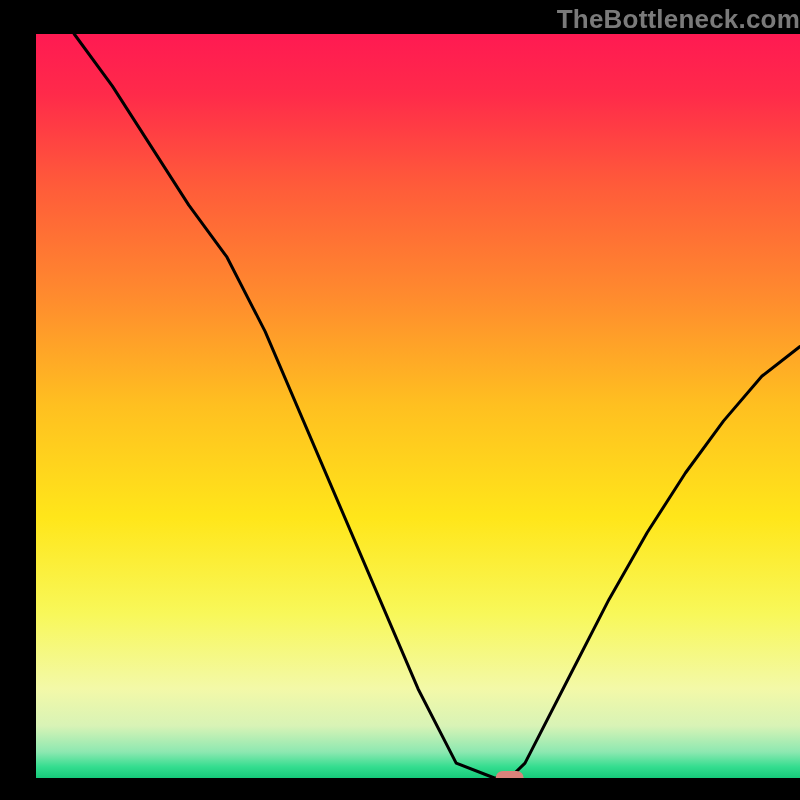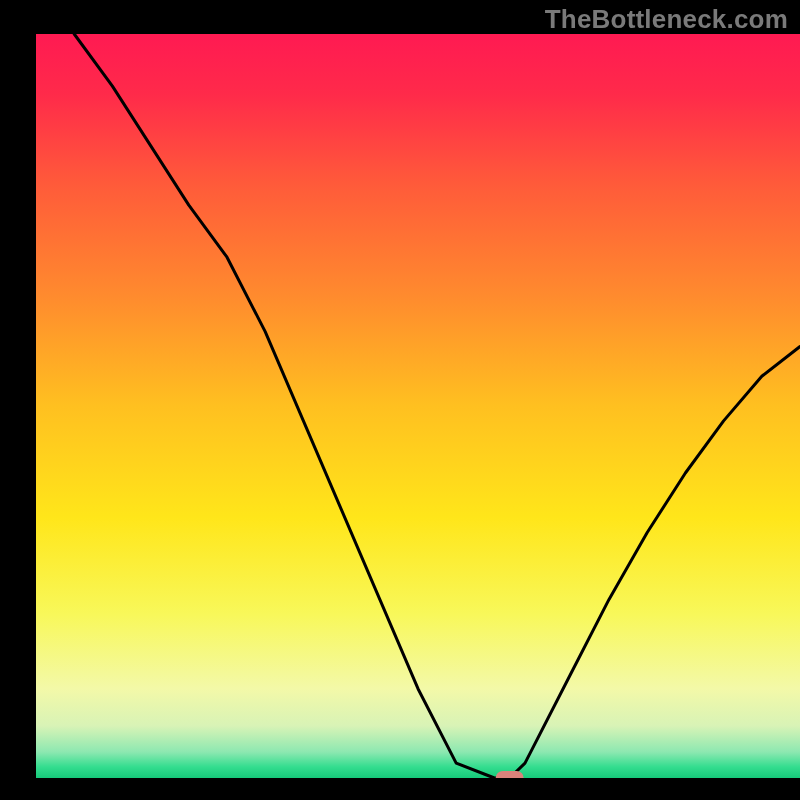--- a/index.html
+++ b/index.html
@@ -14,21 +14,21 @@
     position: relative;
     width: 800px;
     height: 800px;
   }
   svg {
     display: block;
   }
   .watermark {
     position: absolute;
     top: 4px;
-    right: 12px;
+    right: 0;
     font-family: Arial, Helvetica, sans-serif;
     font-size: 26px;
     font-weight: bold;
     color: #7a7a7a;
     letter-spacing: 0.2px;
     user-select: none;
   }
 </style>
 </head>
 <body>

